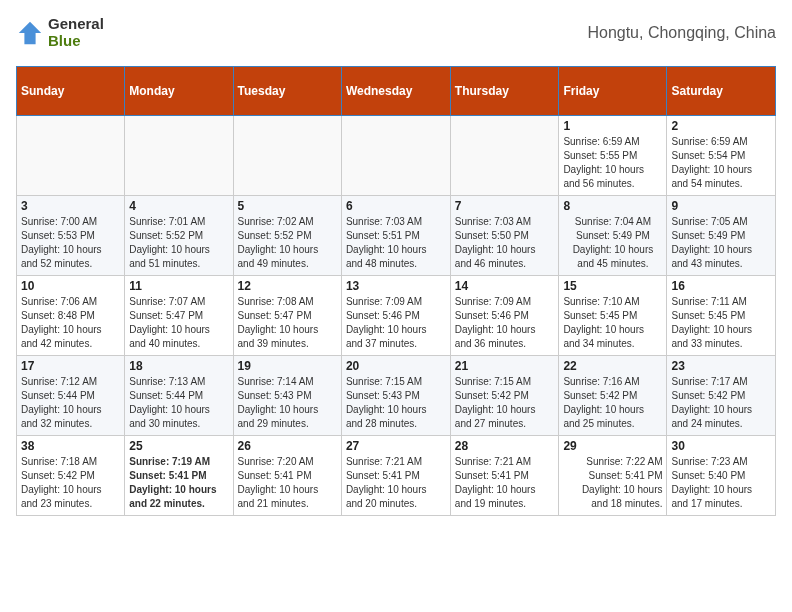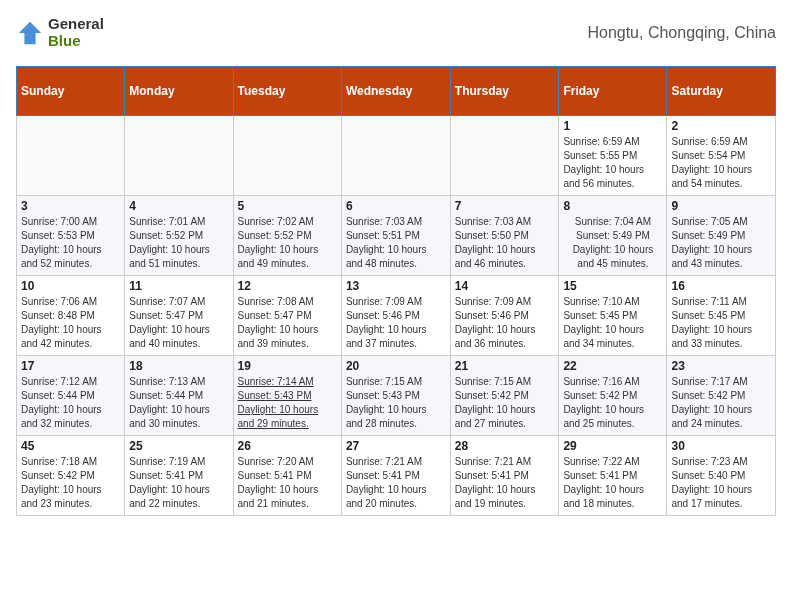--- a/index.html
+++ b/index.html
@@ -238,21 +238,21 @@
 Daylight: 10 hours and 32 minutes.</div>
         </td>
         <td>
           <div class="day-number">18</div>
           <div class="day-info" style="white-space: pre-line;">Sunrise: 7:13 AM
 Sunset: 5:44 PM
 Daylight: 10 hours and 30 minutes.</div>
         </td>
         <td>
           <div class="day-number">19</div>
-          <div class="day-info" style="white-space: pre-line; text-decoration: underline;">Sunrise: 7:14 AM
+          <div class="day-info" style="white-space: pre-line;">Sunrise: 7:14 AM
 Sunset: 5:43 PM
 Daylight: 10 hours and 29 minutes.</div>
         </td>
         <td>
           <div class="day-number">20</div>
           <div class="day-info" style="white-space: pre-line;">Sunrise: 7:15 AM
 Sunset: 5:43 PM
 Daylight: 10 hours and 28 minutes.</div>
         </td>
         <td>
@@ -269,28 +269,28 @@
         </td>
         <td>
           <div class="day-number">23</div>
           <div class="day-info" style="white-space: pre-line;">Sunrise: 7:17 AM
 Sunset: 5:42 PM
 Daylight: 10 hours and 24 minutes.</div>
         </td>
       </tr>
       <tr>
         <td>
-          <div class="day-number">45</div>
+          <div class="day-number">38</div>
           <div class="day-info" style="white-space: pre-line;">Sunrise: 7:18 AM
 Sunset: 5:42 PM
 Daylight: 10 hours and 23 minutes.</div>
         </td>
         <td>
           <div class="day-number">25</div>
-          <div class="day-info" style="white-space: pre-line;">Sunrise: 7:19 AM
+          <div class="day-info" style="white-space: pre-line; font-weight: bold;">Sunrise: 7:19 AM
 Sunset: 5:41 PM
 Daylight: 10 hours and 22 minutes.</div>
         </td>
         <td>
           <div class="day-number">26</div>
           <div class="day-info" style="white-space: pre-line;">Sunrise: 7:20 AM
 Sunset: 5:41 PM
 Daylight: 10 hours and 21 minutes.</div>
         </td>
         <td>
@@ -300,21 +300,21 @@
 Daylight: 10 hours and 20 minutes.</div>
         </td>
         <td>
           <div class="day-number">28</div>
           <div class="day-info" style="white-space: pre-line;">Sunrise: 7:21 AM
 Sunset: 5:41 PM
 Daylight: 10 hours and 19 minutes.</div>
         </td>
         <td>
           <div class="day-number">29</div>
-          <div class="day-info" style="white-space: pre-line;">Sunrise: 7:22 AM
+          <div class="day-info" style="white-space: pre-line; text-align: right;">Sunrise: 7:22 AM
 Sunset: 5:41 PM
 Daylight: 10 hours and 18 minutes.</div>
         </td>
         <td>
           <div class="day-number">30</div>
           <div class="day-info" style="white-space: pre-line;">Sunrise: 7:23 AM
 Sunset: 5:40 PM
 Daylight: 10 hours and 17 minutes.</div>
         </td>
       </tr>

